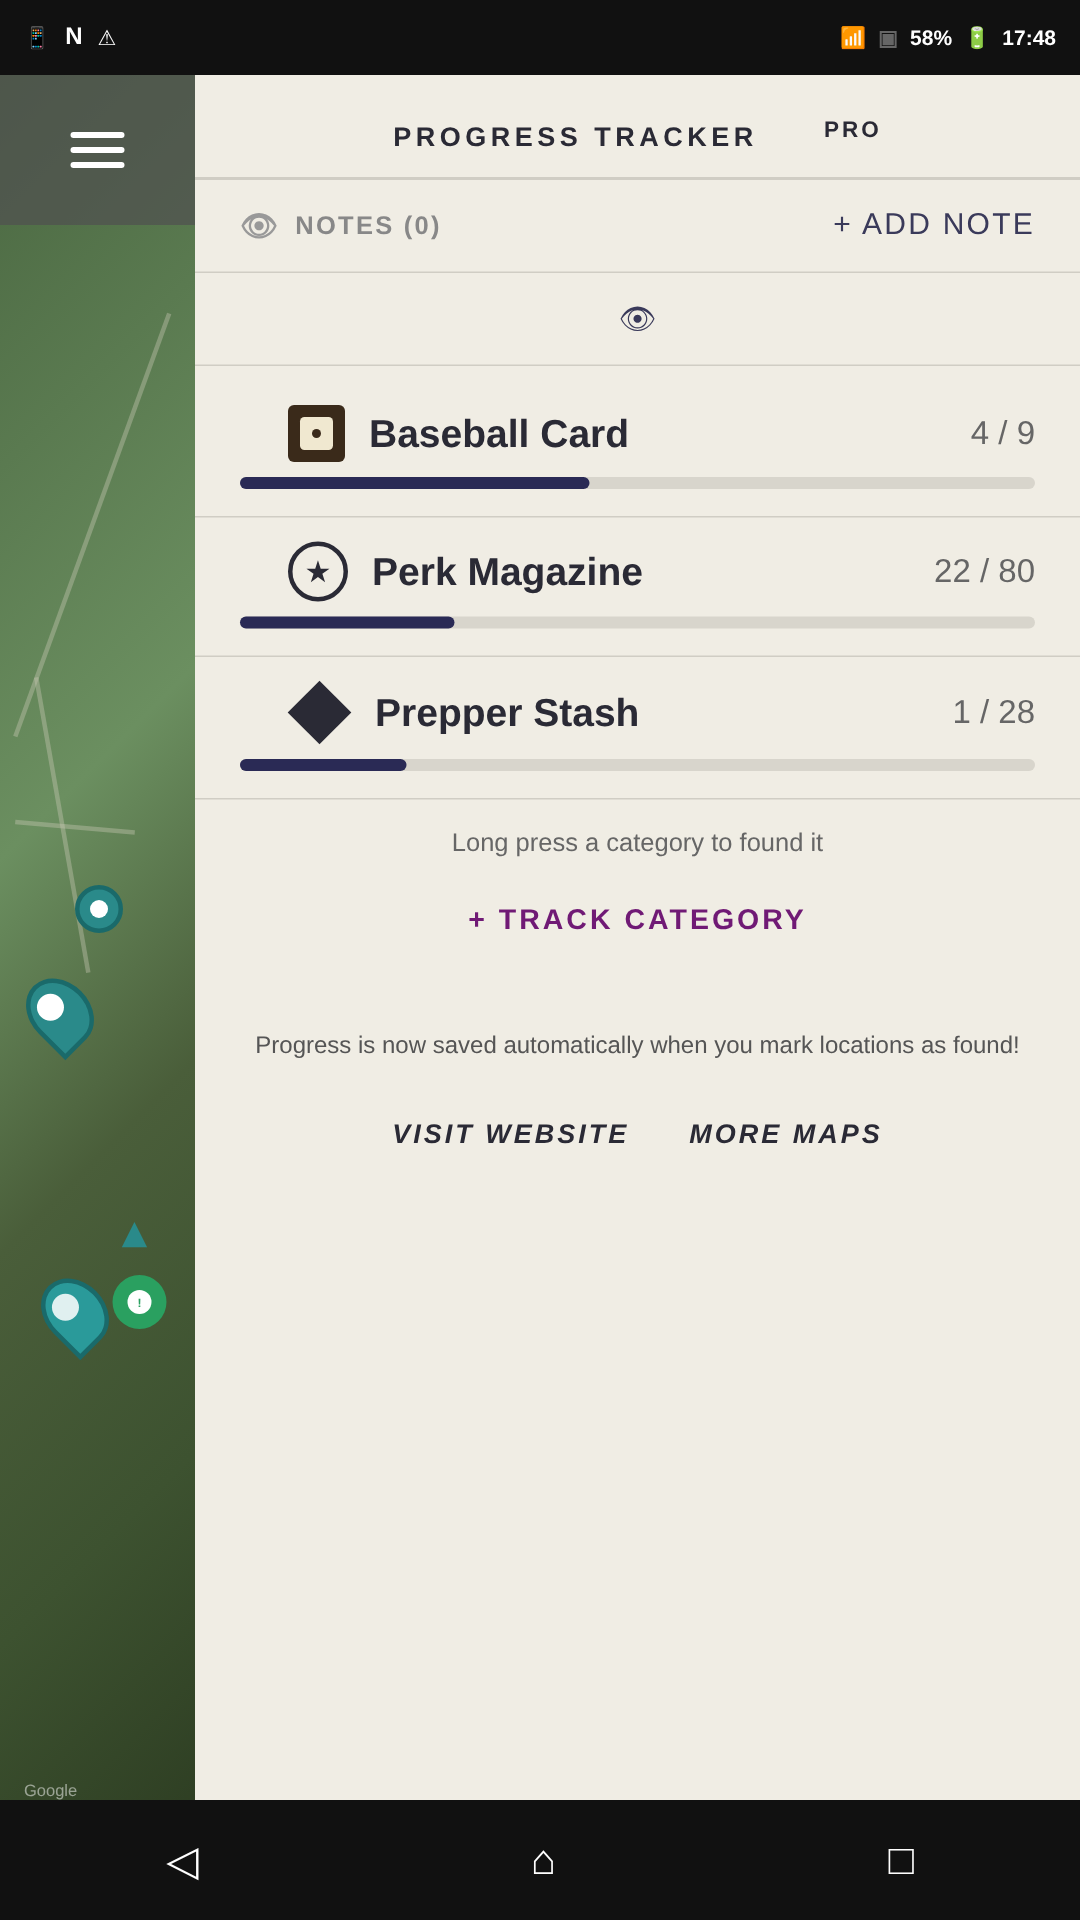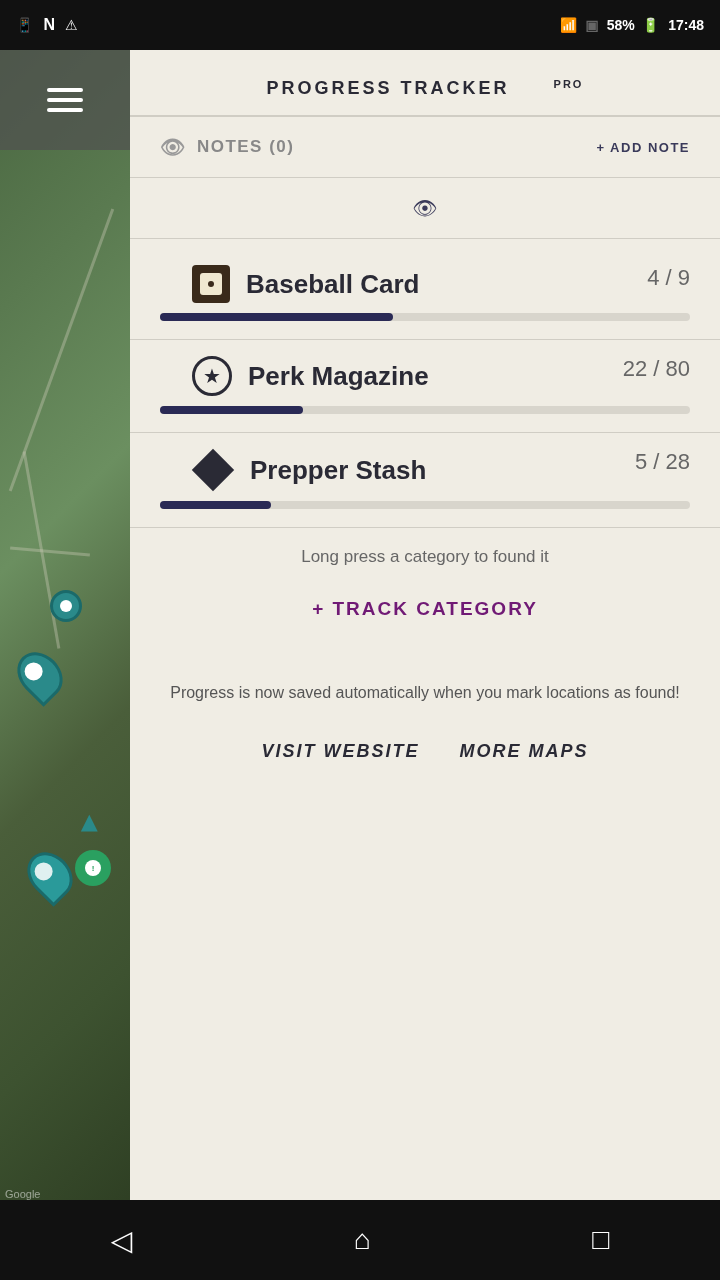--- a/index.html
+++ b/index.html
@@ -134,21 +134,21 @@
       border-bottom: 2px solid #d0cdc4;
     }
     .app-title {
       font-size: 18px;
       font-weight: 900;
       letter-spacing: 3px;
       color: #2a2a35;
       text-transform: uppercase;
     }
     .pro-badge {
-      font-size: 11px;
+      font-size: 15px;
       font-weight: 700;
       letter-spacing: 2px;
       color: #2a2a35;
       margin-left: 8px;
       vertical-align: super;
       padding-left: 36px;
     }
 
     
     .notes-row {
@@ -167,22 +167,22 @@
       font-weight: 700;
       letter-spacing: 1.5px;
       text-transform: uppercase;
     }
     .eye-icon {
       font-size: 20px;
       color: #999;
     }
     .add-note-btn {
       color: #3a3a5a;
-      font-size: 13px;
-      font-weight: 700;
+      font-size: 20px;
+      font-weight: 400;
       letter-spacing: 1.5px;
       text-transform: uppercase;
       cursor: pointer;
       background: none;
       border: none;
     }
 
     
     .found-row {
       display: flex;
@@ -209,21 +209,21 @@
       flex: 1;
       padding: 10px 0;
     }
     .category-item {
       padding: 16px 30px 8px;
       border-bottom: 1.5px solid #d0cdc4;
       cursor: pointer;
     }
     .category-header {
       display: flex;
-      align-items: flex-start;
+      align-items: center;
       justify-content: space-between;
       margin-bottom: 10px;
       padding-left: 32px;
     }
     .category-left {
       display: flex;
       align-items: center;
       gap: 16px;
     }
     .category-name {
@@ -406,21 +406,21 @@
     <div style="width:32px;height:32px;background:#2a8a8a;border-radius:50%;border:3px solid #1a6a6a;display:flex;align-items:center;justify-content:center;">
       <div style="width:12px;height:12px;background:white;border-radius:50%;"></div>
     </div>
   </div>
 
   <div style="position:absolute;top:760px;left:80px;color:#2a8a8a;font-size:22px;transform:rotate(-90deg);">▶</div>
   <div style="position:absolute;top:800px;left:75px;width:36px;height:36px;background:#2aa060;border-radius:50%;display:flex;align-items:center;justify-content:center;">
     <div style="width:16px;height:16px;background:white;border-radius:50%;display:flex;align-items:center;justify-content:center;font-size:8px;color:#2aa060;font-weight:bold;">!</div>
   </div>
 
-  <div style="position:absolute;bottom:30px;left:5px;color:rgba(255,255,255,0.5);font-size:11px;">Google</div>
+  <div style="position:absolute;bottom:30px;left:16px;color:rgba(255,255,255,0.5);font-size:11px;">Google</div>
 </div>
 
 <div class="sidebar-header">
   <div class="hamburger-icon">
     <div class="hamburger-line"></div>
     <div class="hamburger-line"></div>
     <div class="hamburger-line"></div>
   </div>
 </div>
 
@@ -475,21 +475,21 @@
     </div>
 
     <div class="category-item">
       <div class="category-header">
         <div class="category-left">
           <div style="display:flex;align-items:center;justify-content:center;width:42px;height:42px;">
             <div class="diamond-icon"></div>
           </div>
           <span class="category-name">Prepper Stash</span>
         </div>
-        <span class="category-count">5 / 28</span>
+        <span class="category-count">1 / 28</span>
       </div>
       <div class="progress-bar-bg">
         <div class="progress-bar-fill" style="width: 21%"></div>
       </div>
     </div>
 
     <div class="help-text">Long press a category to found it</div>
 
     <div class="track-category-btn">+ TRACK CATEGORY</div>
 

